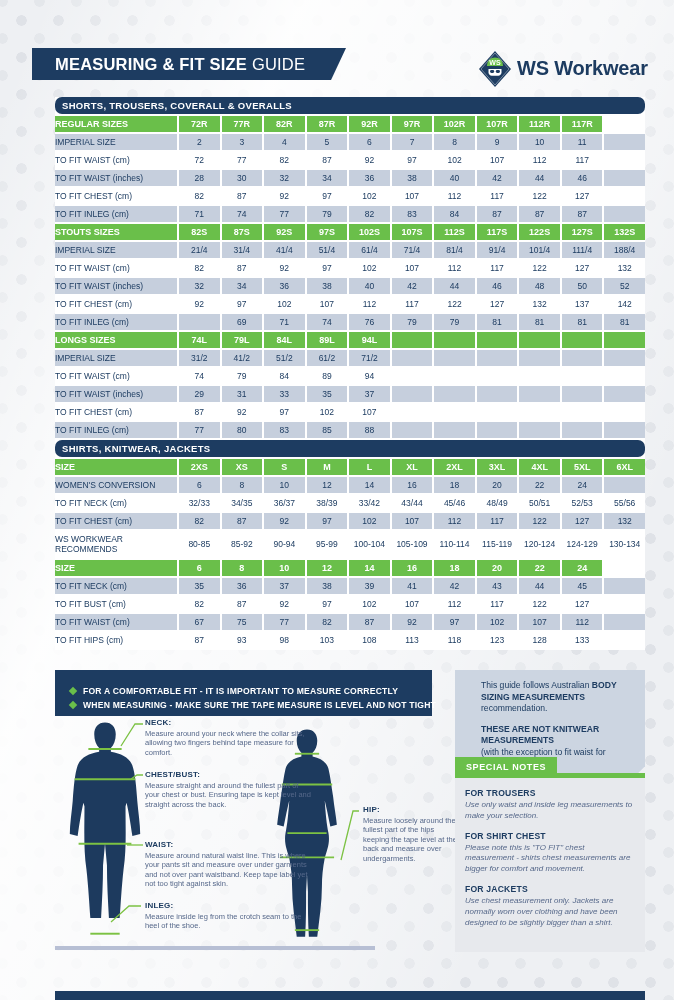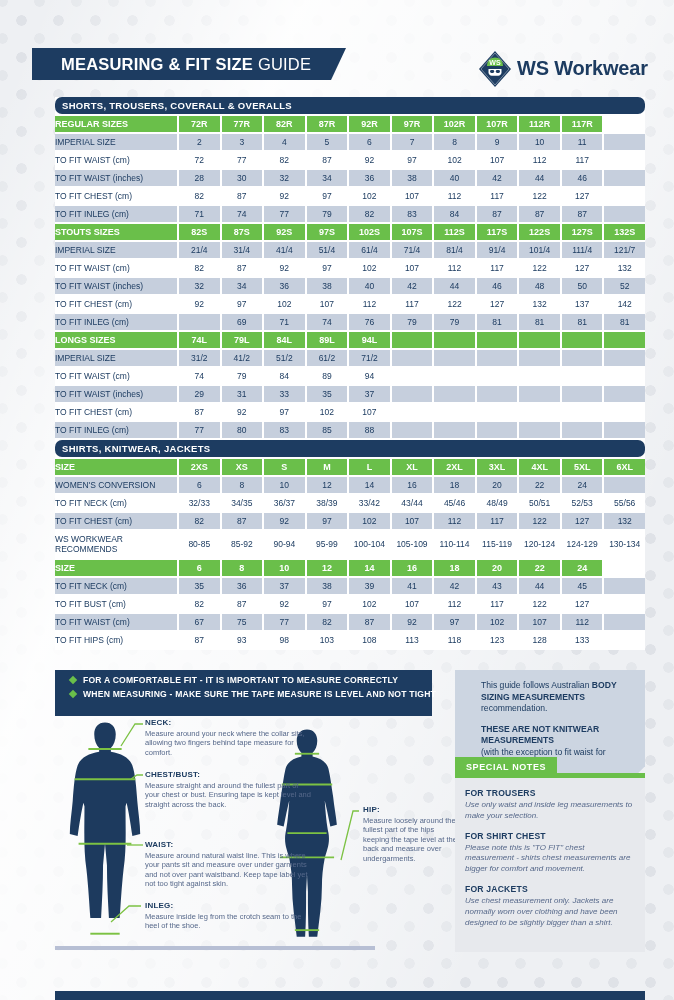--- a/index.html
+++ b/index.html
@@ -25,21 +25,21 @@
   .page::before{
     content:'';position:absolute;inset:0;z-index:0;pointer-events:none;
     background:linear-gradient(112deg, rgba(255,255,255,0) 4%, rgba(255,255,255,.92) 28%, rgba(255,255,255,.6) 56%, rgba(255,255,255,0) 80%);
   }
   .z{position:absolute;z-index:1;}
 
   
   .banner{
     left:32px;top:48px;width:314px;height:32px;background:var(--navy);
     clip-path:polygon(0 0,100% 0,calc(100% - 15px) 100%,0 100%);
-    color:#fff;line-height:32px;padding-left:29px;font-size:16.5px;letter-spacing:.2px;white-space:nowrap;
+    color:#fff;line-height:32px;padding-left:23px;font-size:16.5px;letter-spacing:.2px;white-space:nowrap;
   }
   .banner b{font-weight:bold;}
   .banner span{font-weight:normal;margin-left:5px;}
   .logo-svg{left:478px;top:50px;}
   .brand{left:517px;top:57px;font-size:20px;font-weight:bold;color:var(--navy);letter-spacing:-.2px;white-space:nowrap;}
 
   
   .tables{left:55px;top:97px;width:590px;background:#fff;}
   .section-bar{
     height:17px;line-height:17px;background:var(--navy);color:#fff;
@@ -48,21 +48,21 @@
   .tgrid{display:grid;grid-template-columns:122px repeat(11,1fr);gap:2px;margin-bottom:2px;background:#fff;}
   .cell{height:16px;line-height:16px;font-size:8.5px;color:var(--navy);background:#fff;text-align:center;overflow:hidden;white-space:nowrap;}
   .cell.gray{background:var(--rowgray);}
   .cell.head{background:var(--green);color:#fff;font-weight:bold;font-size:9px;}
   .cell.blank{background:#fff;}
   .cell.label{text-align:left;}
   .cell.tall{height:27px;line-height:1.1;display:flex;align-items:center;justify-content:center;white-space:normal;}
   .cell.label.tall{justify-content:flex-start;}
 
   
-  .tips-box{left:55px;top:670px;width:377px;height:46px;background:var(--navy);padding:5px 8px 0 13px;}
+  .tips-box{left:55px;top:670px;width:377px;height:46px;background:var(--navy);padding:16px 8px 0 13px;}
   .tip-row{display:flex;align-items:center;margin-bottom:4px;}
   .tip-diamond{width:6px;height:6px;background:var(--green);transform:rotate(45deg);margin:0 7px 0 2px;flex:0 0 6px;}
   .tip-text{color:#fff;font-size:8.6px;font-weight:bold;letter-spacing:.2px;white-space:nowrap;}
 
   
   .figures{left:55px;top:718px;width:390px;height:230px;}
   .fig{position:absolute;}
   .callout{position:absolute;}
   .callout h4{font-size:8px;font-weight:bold;color:var(--navy);letter-spacing:.2px;}
   .callout p{font-size:7.5px;line-height:1.25;color:var(--txtsoft);margin-top:2px;}
@@ -198,21 +198,21 @@
         <div class="cell val gray">21/4</div>
         <div class="cell val gray">31/4</div>
         <div class="cell val gray">41/4</div>
         <div class="cell val gray">51/4</div>
         <div class="cell val gray">61/4</div>
         <div class="cell val gray">71/4</div>
         <div class="cell val gray">81/4</div>
         <div class="cell val gray">91/4</div>
         <div class="cell val gray">101/4</div>
         <div class="cell val gray">111/4</div>
-        <div class="cell val gray">121/7</div>
+        <div class="cell val gray">188/4</div>
         <div class="cell label white">TO FIT WAIST (cm)</div>
         <div class="cell val white">82</div>
         <div class="cell val white">87</div>
         <div class="cell val white">92</div>
         <div class="cell val white">97</div>
         <div class="cell val white">102</div>
         <div class="cell val white">107</div>
         <div class="cell val white">112</div>
         <div class="cell val white">117</div>
         <div class="cell val white">122</div>

